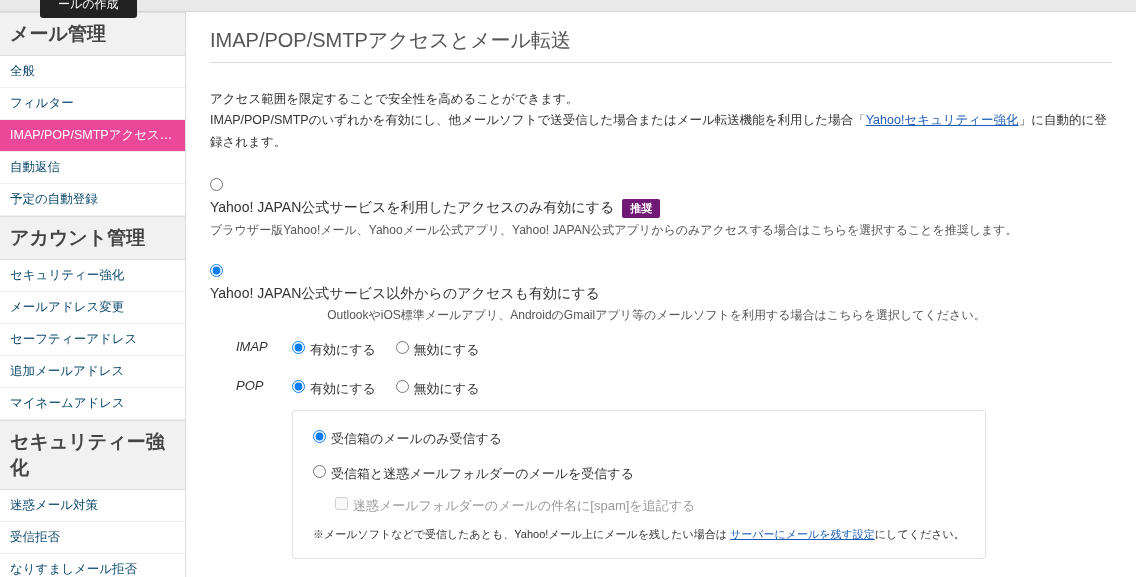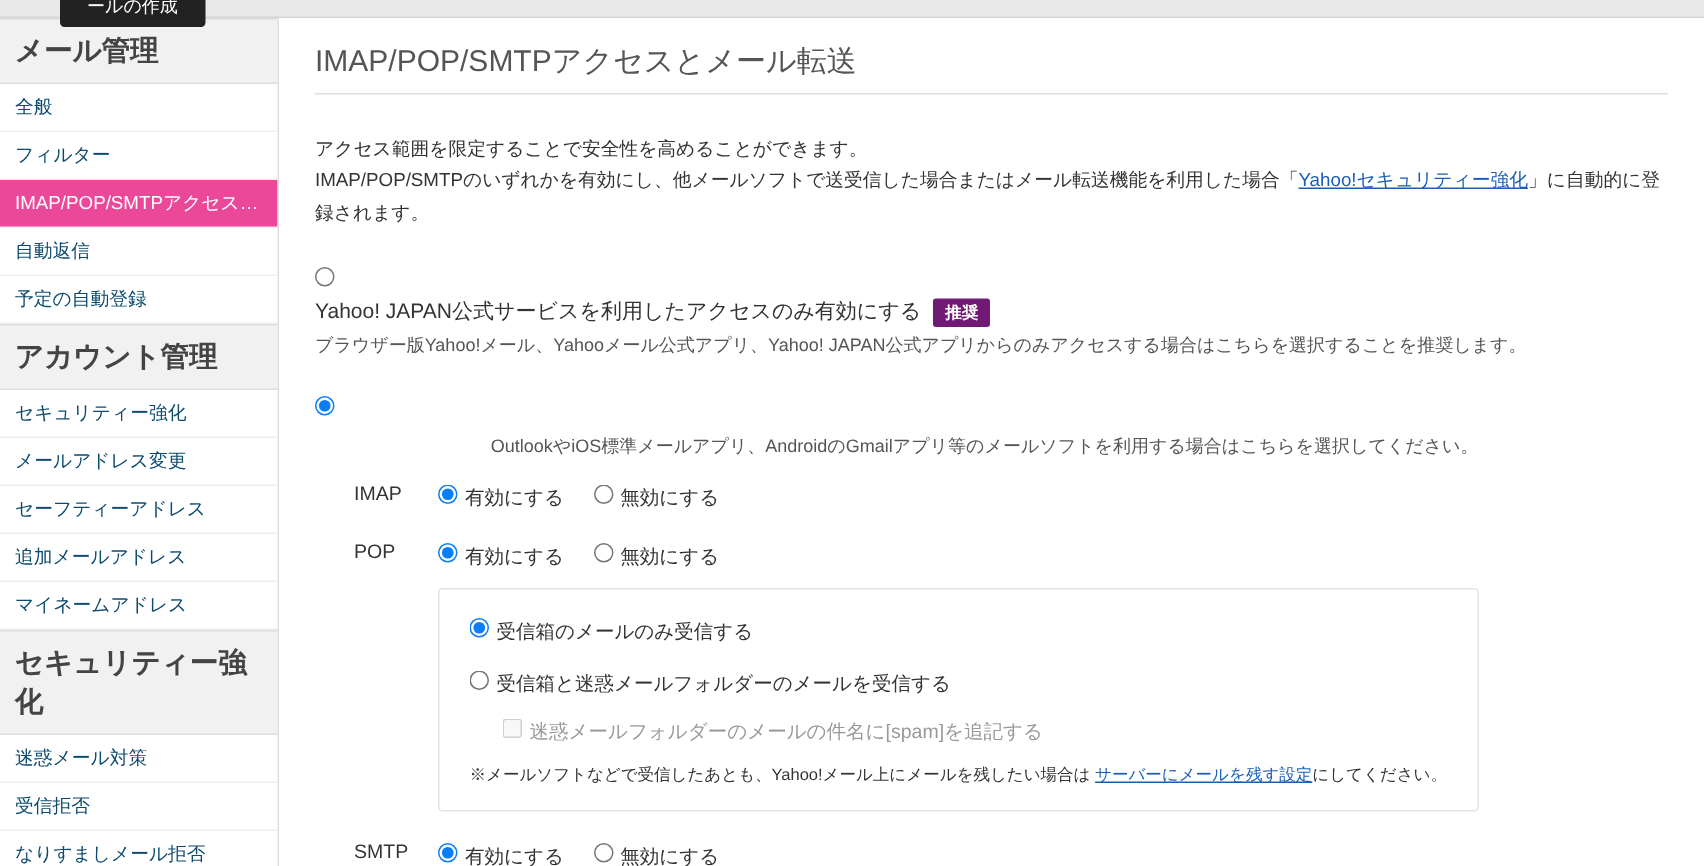--- a/index.html
+++ b/index.html
@@ -16,21 +16,21 @@
 .intro p { font-size: 12.5px; line-height: 1.7; color:#333; }
 .intro a { color:#1b5db6; }
 .option { margin-top: 22px; display:flex; align-items:flex-start; gap:8px;flex-direction:column; }
 .option input[type=radio] { margin-top:3px; }
 .opt-body { flex:1; }
 .opt-title { font-size: 14px; font-weight: 500; display:flex; align-items:center; gap:8px; }
 .badge { background:#701a75; color:#fff; font-size:11px; padding:2px 8px; border-radius:2px; font-weight:600; }
 .opt-desc { font-size: 12px; color:#555; margin-top: 4px; text-align: right; }
 .sub { margin-top: 14px; padding-left: 26px; }
 .row { display:flex; align-items:flex-start; margin-bottom: 18px; }
-.row-label { width: 56px; flex:0 0 56px; font-size: 13px; padding-top:1px; }
+.row-label { width: 56px; flex:0 0 56px; font-size: 13px; padding-top:1px;font-style:italic; }
 .row-body { flex:1; }
 .rgroup label { margin-right: 16px; font-size:13px; }
 .pop-box { margin-top: 12px; border:1px solid #e3e3e3; border-radius:3px; padding: 16px 20px; }
 .pop-box .radio-line { margin-bottom: 14px; font-size:13px; }
 .pop-box .cb-line { color:#999; font-size:13px; margin: 2px 0 12px 22px; }
 .pop-box .note { font-size:11px; color:#333; margin-top:10px; }
 .pop-box .note a { color:#1b5db6; }
 .foot-note { font-size:13px; color:#333; margin-top: 4px; }
 .foot-note a { color:#1b5db6; }
 input[type=radio], input[type=checkbox] { accent-color:#0a7ef6; margin-right:5px; }
@@ -83,20 +83,23 @@
           <span>Yahoo! JAPAN公式サービスを利用したアクセスのみ有効にする</span>
           <span class="badge">推奨</span>
         </div>
         <div class="opt-desc">ブラウザー版Yahoo!メール、Yahooメール公式アプリ、Yahoo! JAPAN公式アプリからのみアクセスする場合はこちらを選択することを推奨します。</div>
       </div>
     </div>
 
     <div class="option">
       <input type="radio" name="access" checked="" style="">
       <div class="opt-body">
+        <div class="opt-title">
+            <span>Yahoo! JAPAN公式サービス以外からのアクセスも有効にする</span>
+          </div>
         <div class="opt-desc">OutlookやiOS標準メールアプリ、AndroidのGmailアプリ等のメールソフトを利用する場合はこちらを選択してください。</div>
 
         <div class="sub">
           <div class="row">
             <div class="row-label">IMAP</div>
             <div class="row-body rgroup">
               <label><input type="radio" name="imap" checked="" style=""><span>有効にする</span></label>
               <label><input type="radio" name="imap" style=""><span>無効にする</span></label>
             </div>
           </div>

